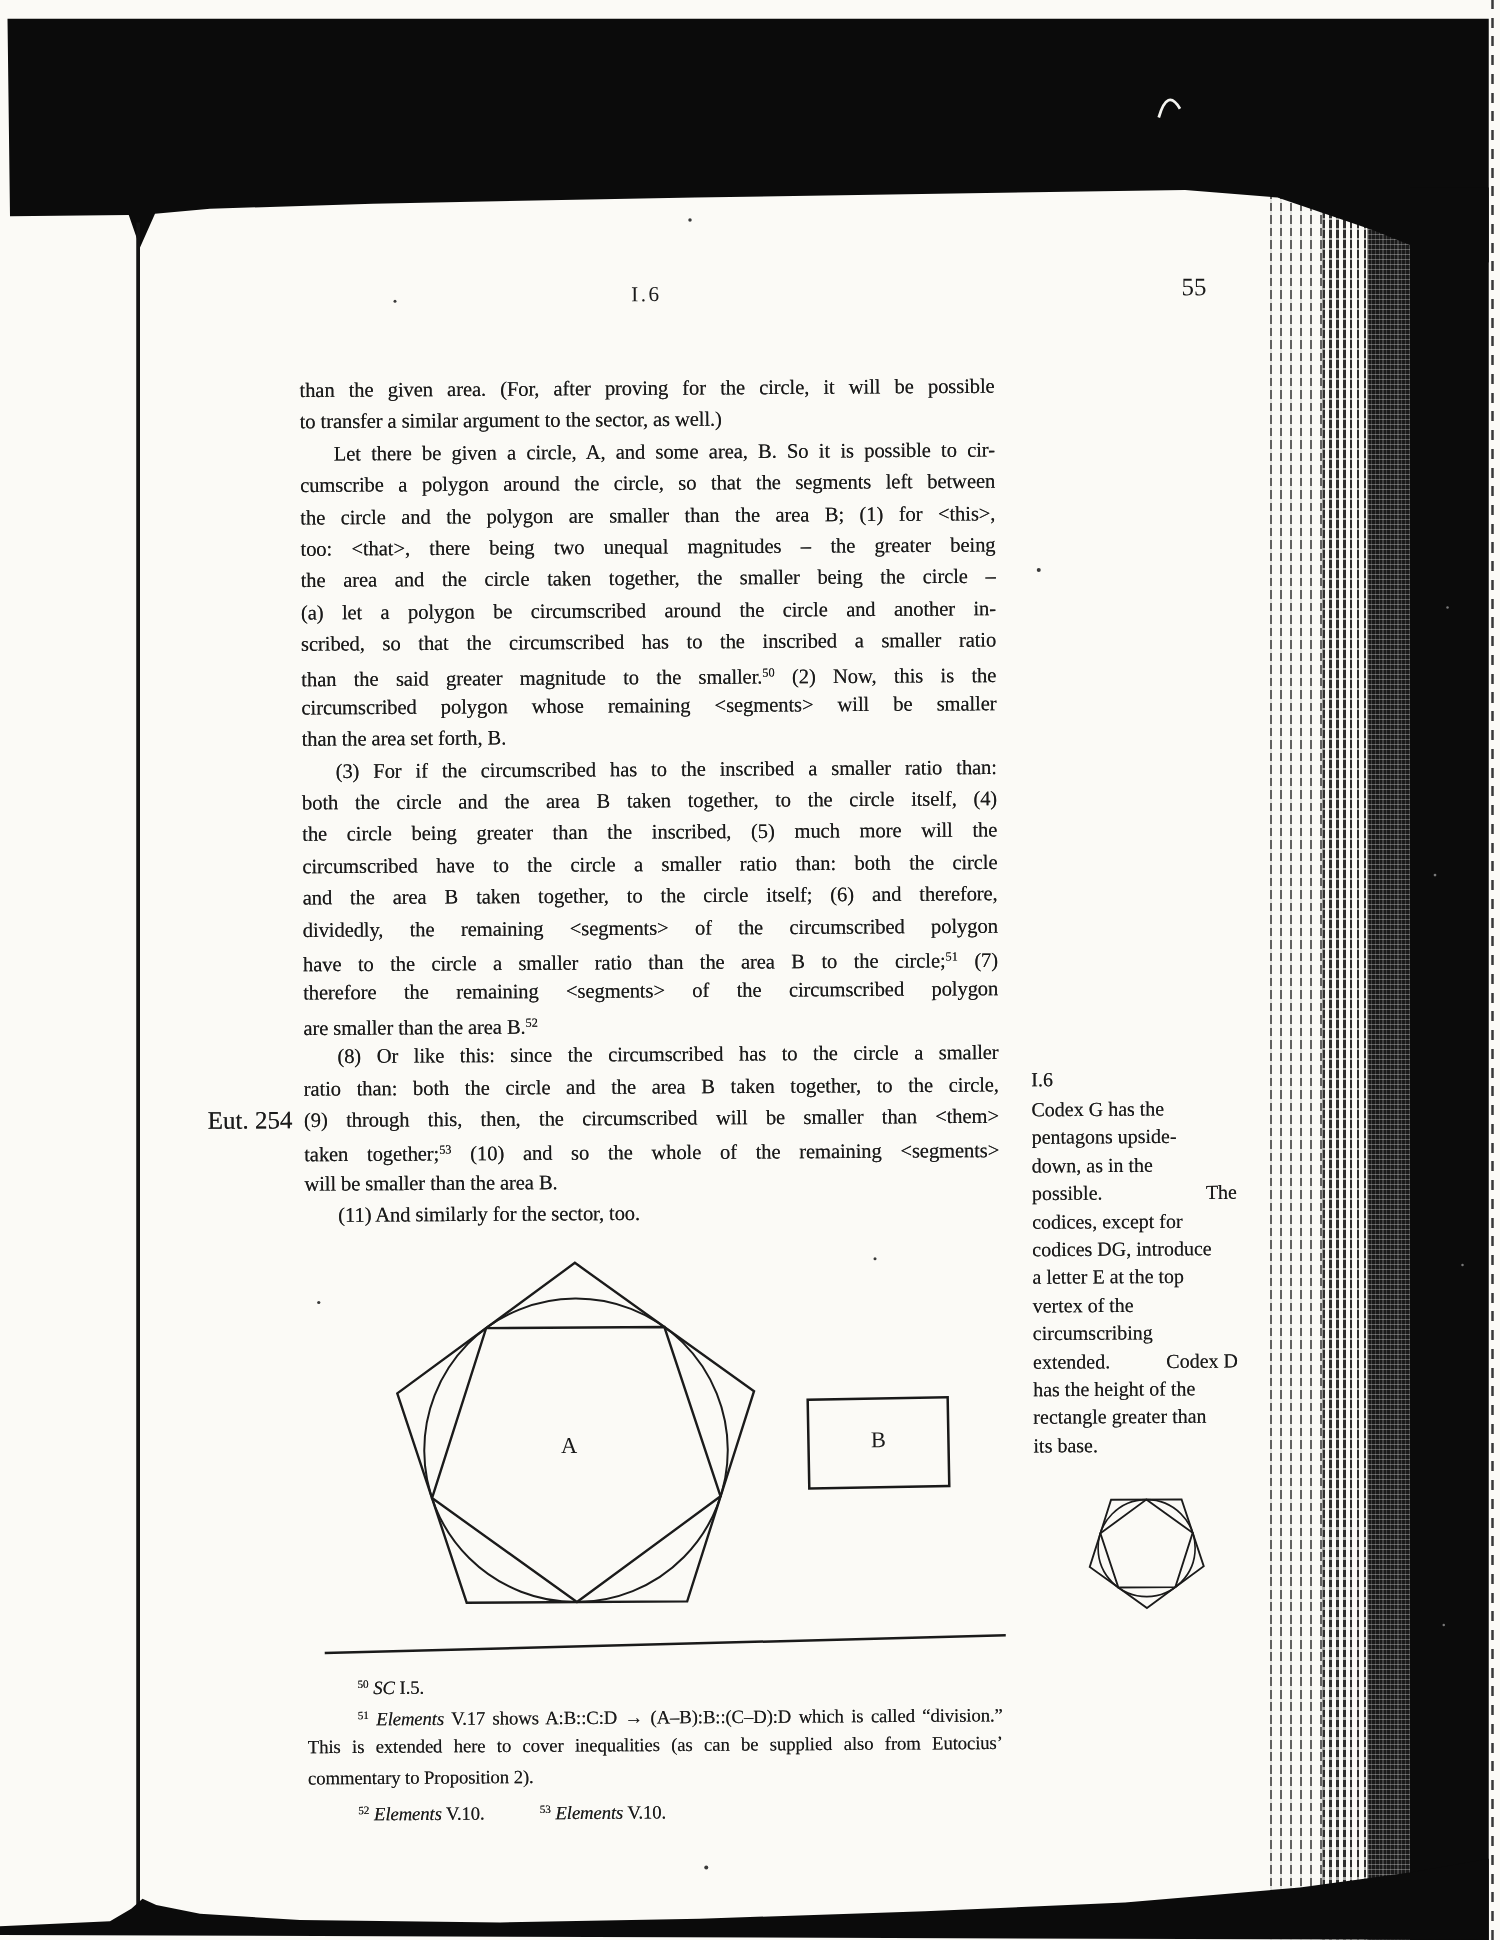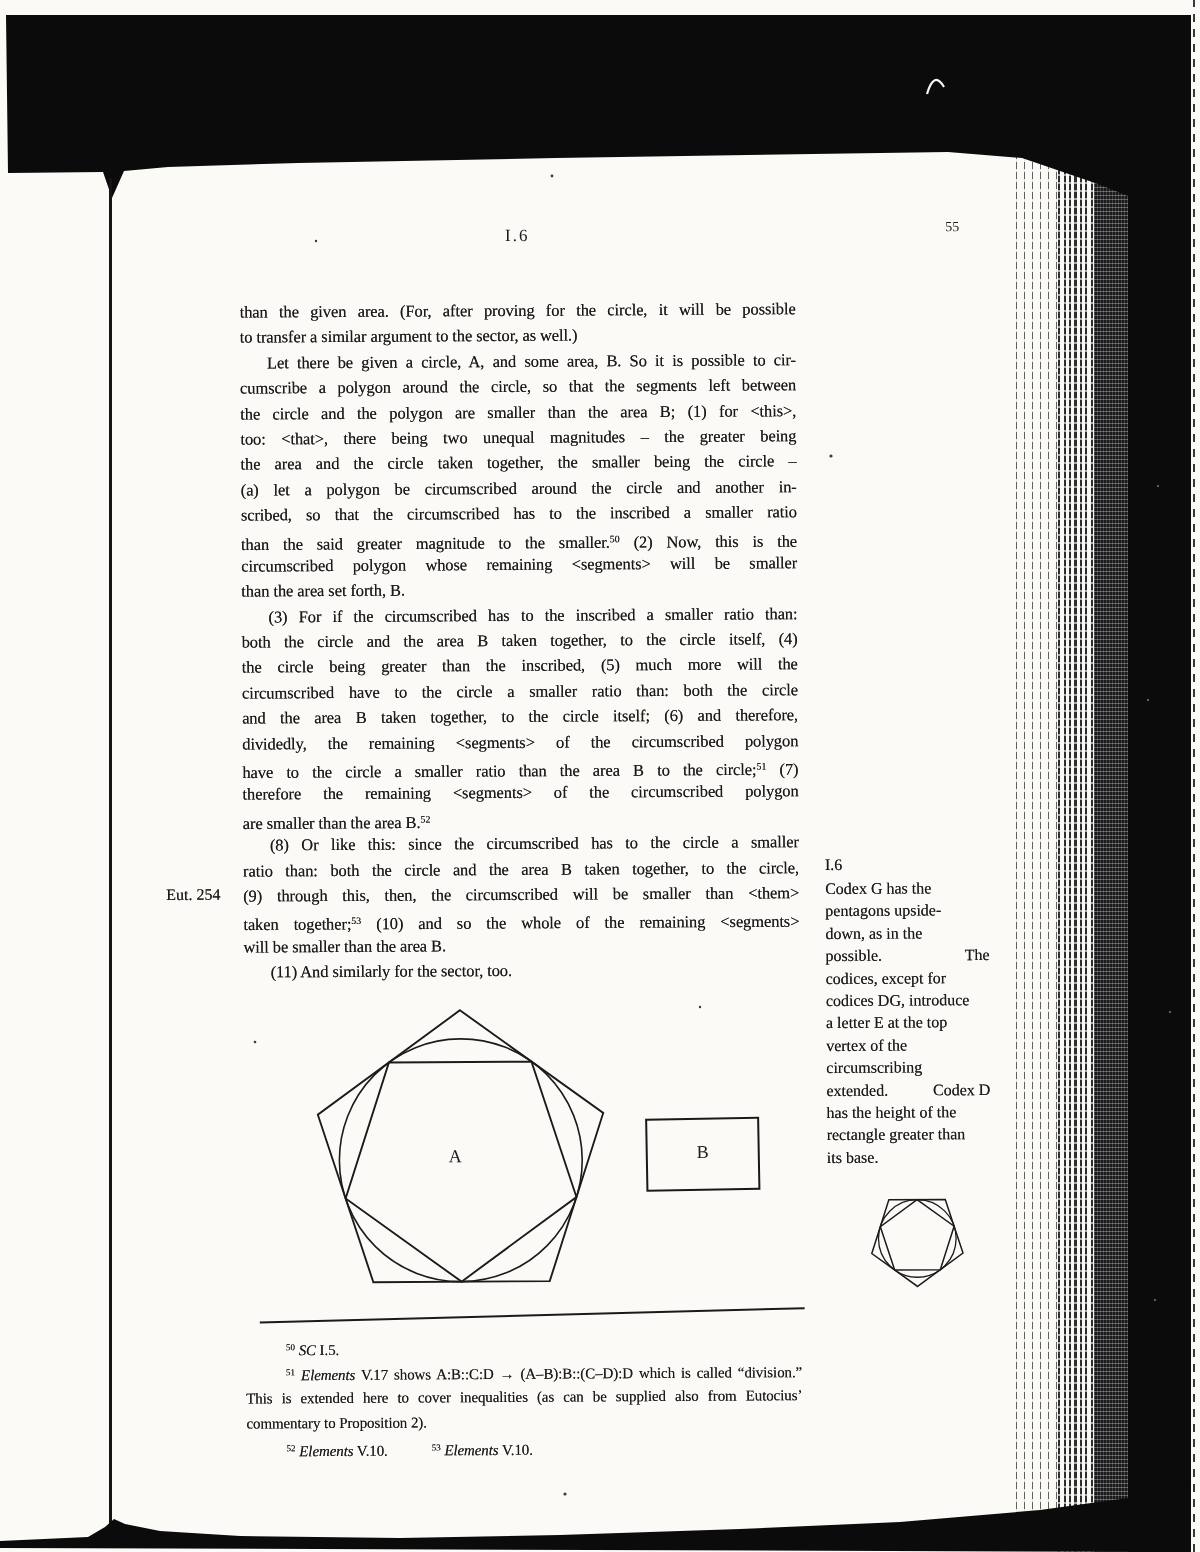--- a/index.html
+++ b/index.html
@@ -23,30 +23,30 @@
     background-image:
       repeating-linear-gradient(0deg, rgba(255,255,255,.30) 0 1px, transparent 1px 4px),
       repeating-linear-gradient(90deg, rgba(255,255,255,.18) 0 1px, transparent 1px 3px);}
   #edge-dash-line{left:1193px;top:0;width:2.4px;height:1552px;opacity:.85;
     background:repeating-linear-gradient(0deg, #161616 0 8px, transparent 8px 15px);}
   #artifact-svg{left:0;top:0;}
   
   #content{left:0;top:0;width:1200px;height:1552px;transform:rotate(-0.35deg);transform-origin:500px 700px;}
   #section-heading{left:242px;top:226px;width:556px;text-align:center;
     font-size:17px;letter-spacing:2px;}
-  #page-number{left:948px;top:222px;font-size:14px;}
+  #page-number{left:948px;top:222px;font-size:20px;}
   #body-text{left:242px;top:298px;width:556px;font-size:16.5px;line-height:25.4px;
     letter-spacing:-0.1px;text-shadow:0 0 .4px rgba(10,10,10,.75);}
   .bline{height:25.4px;text-align:justify;text-align-last:justify;}
   .bline.last{text-align-last:left;}
   .bline.ind{text-indent:27px;}
   .sup{font-size:.6em;vertical-align:.55em;letter-spacing:0;}
   .it{font-style:italic;margin-top:20px;}
   .tab{display:inline-block;width:44px;}
-  #eut-note{left:165px;top:884px;font-size:16px;text-shadow:0 0 .4px rgba(10,10,10,.7);}
+  #eut-note{left:165px;top:884px;font-size:20px;text-shadow:0 0 .4px rgba(10,10,10,.7);}
   #right-note{left:824px;top:856px;width:164px;font-size:16px;line-height:22.4px;
     text-shadow:0 0 .4px rgba(10,10,10,.7);}
   #right-note-heading{height:24px;}
   .mline{height:22.4px;text-align:left;}
   .spread{display:flex;justify-content:space-between;}
   
   #figure-main{left:299px;top:1008px;}
   #label-a{left:446px;top:1146px;font-size:18px;}
   #rect-b{left:643px;top:1119px;width:110px;height:69px;border:2.2px solid #191919;
     transform:rotate(-0.7deg);}

